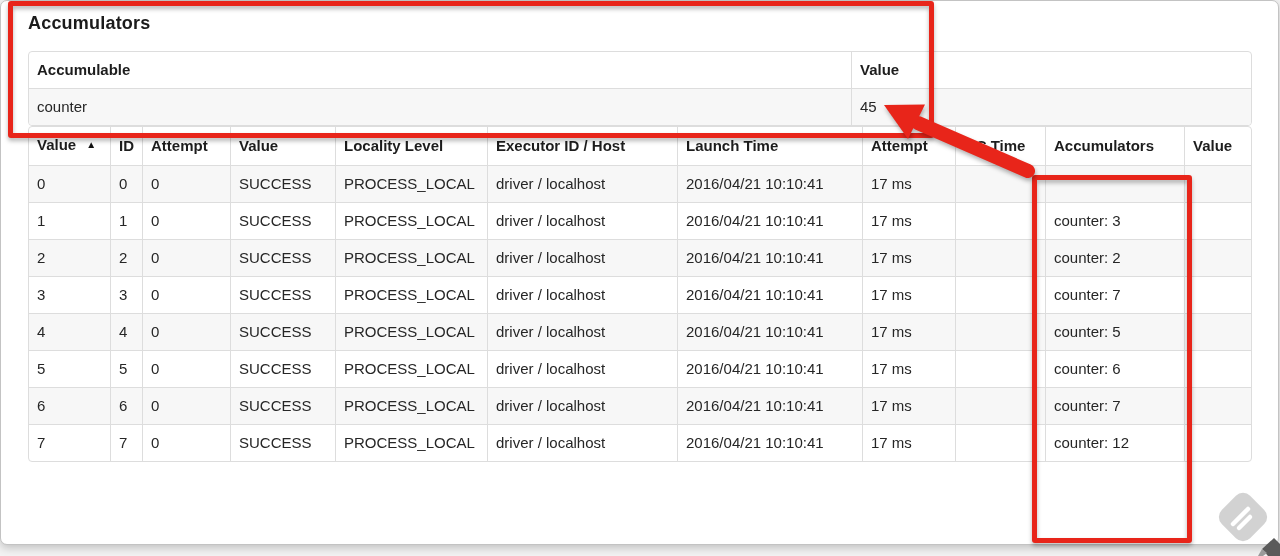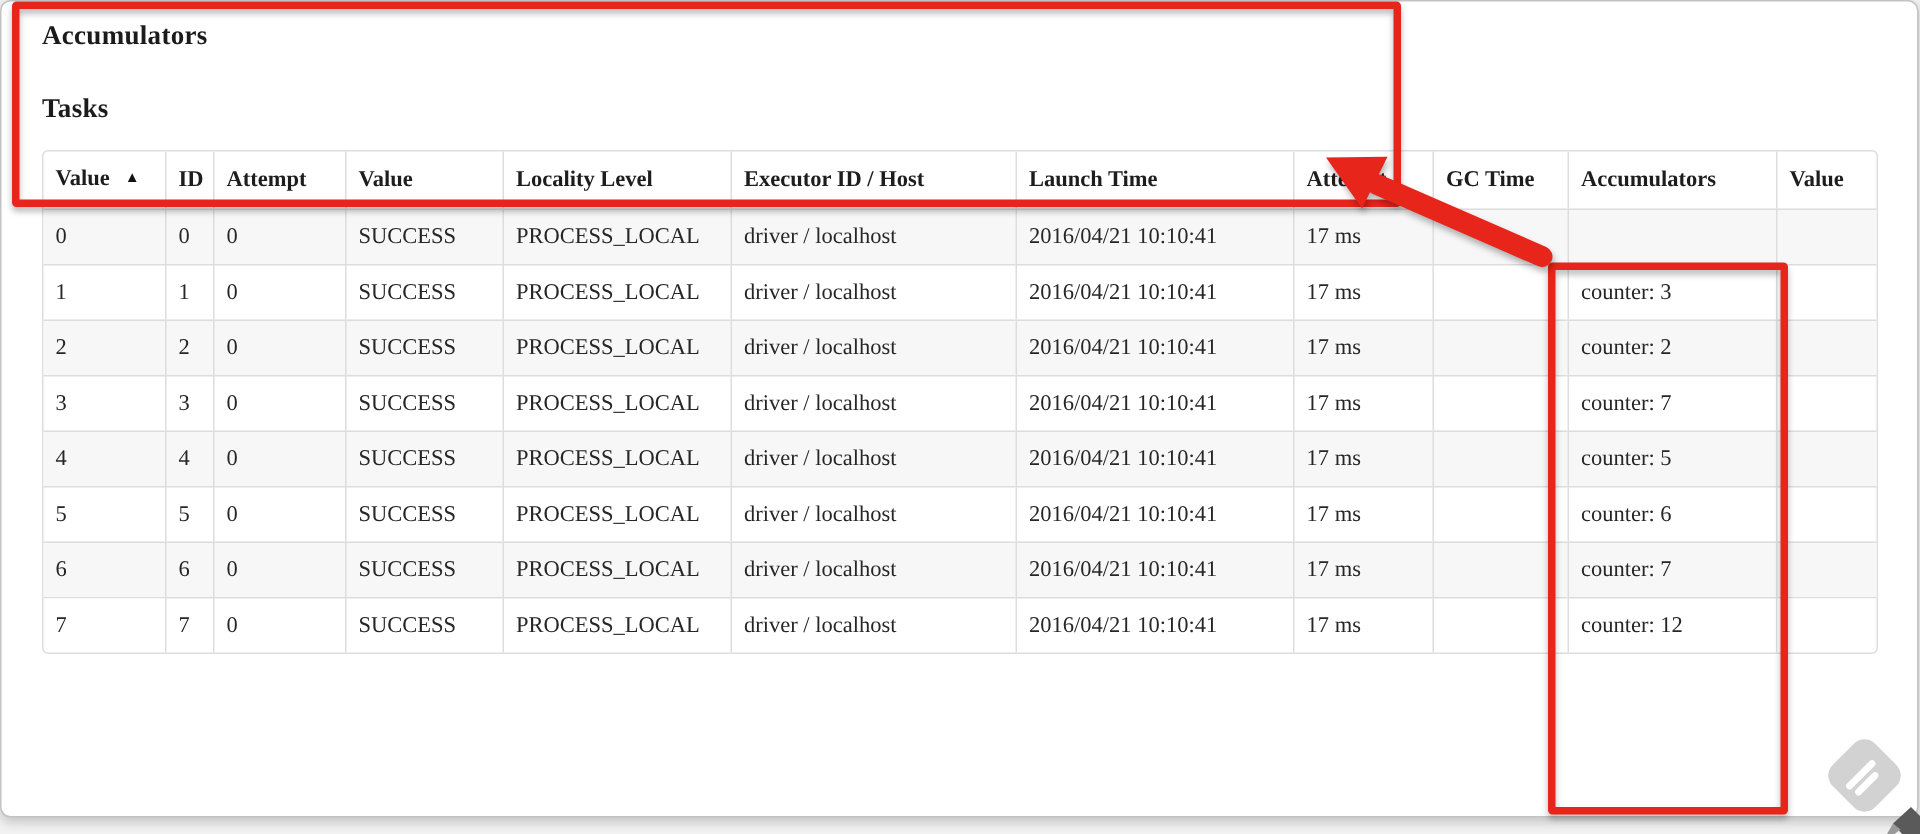--- a/index.html
+++ b/index.html
@@ -13,21 +13,21 @@
   .window {
     position: absolute; left: 0; top: 0;
     width: 1279px; height: 545px;
     box-sizing: border-box;
     background: #ffffff;
     border: 1px solid #c3c3c3;
     border-radius: 7px;
     box-shadow: 0 3px 8px rgba(0,0,0,0.20);
     overflow: hidden;
   }
-  .content { padding: 12px 26px 0 27px; font-family: Liberation Serif, serif; }
+  .content { padding: 12px 26px 0 27px; }
   .section-title {
     font-size: 18px; font-weight: 700; color: #1b1b1b;
     line-height: 20px; margin: 0 0 18px 0; letter-spacing: .2px;
   }
   .tasks-title { margin-top: 29px; }
   table.tbl {
     width: 100%; table-layout: fixed;
     border-collapse: separate; border-spacing: 0;
     border: 1px solid #dddddd; border-radius: 4px;
     font-size: 15px; color: #262626;
@@ -65,22 +65,39 @@
   svg.ann { position: absolute; left: 0; top: 0; }
 </style>
 </head>
 <body>
 
 <div class="window">
   <div class="content">
 
     <h4 class="section-title">Accumulators</h4>
 
-
-    <h4 class="section-title tasks-title">Tasks</h4>
+    <table class="tbl">
+      <colgroup>
+        <col style="width:822px">
+          <col>
+      </colgroup>
+      <thead>
+        <tr>
+          <th>Accumulable</th>
+          <th>Value</th>
+        </tr>
+      </thead>
+      <tbody>
+        <tr>
+          <td>counter</td>
+          <td>45</td>
+        </tr>
+      </tbody>
+    </table>
+
 
     <table class="tbl">
       <colgroup>
         <col style="width:81px">
           <col style="width:32px">
           <col style="width:88px">
         <col style="width:105px">
           <col style="width:152px">
           <col style="width:190px">
         <col style="width:185px">

